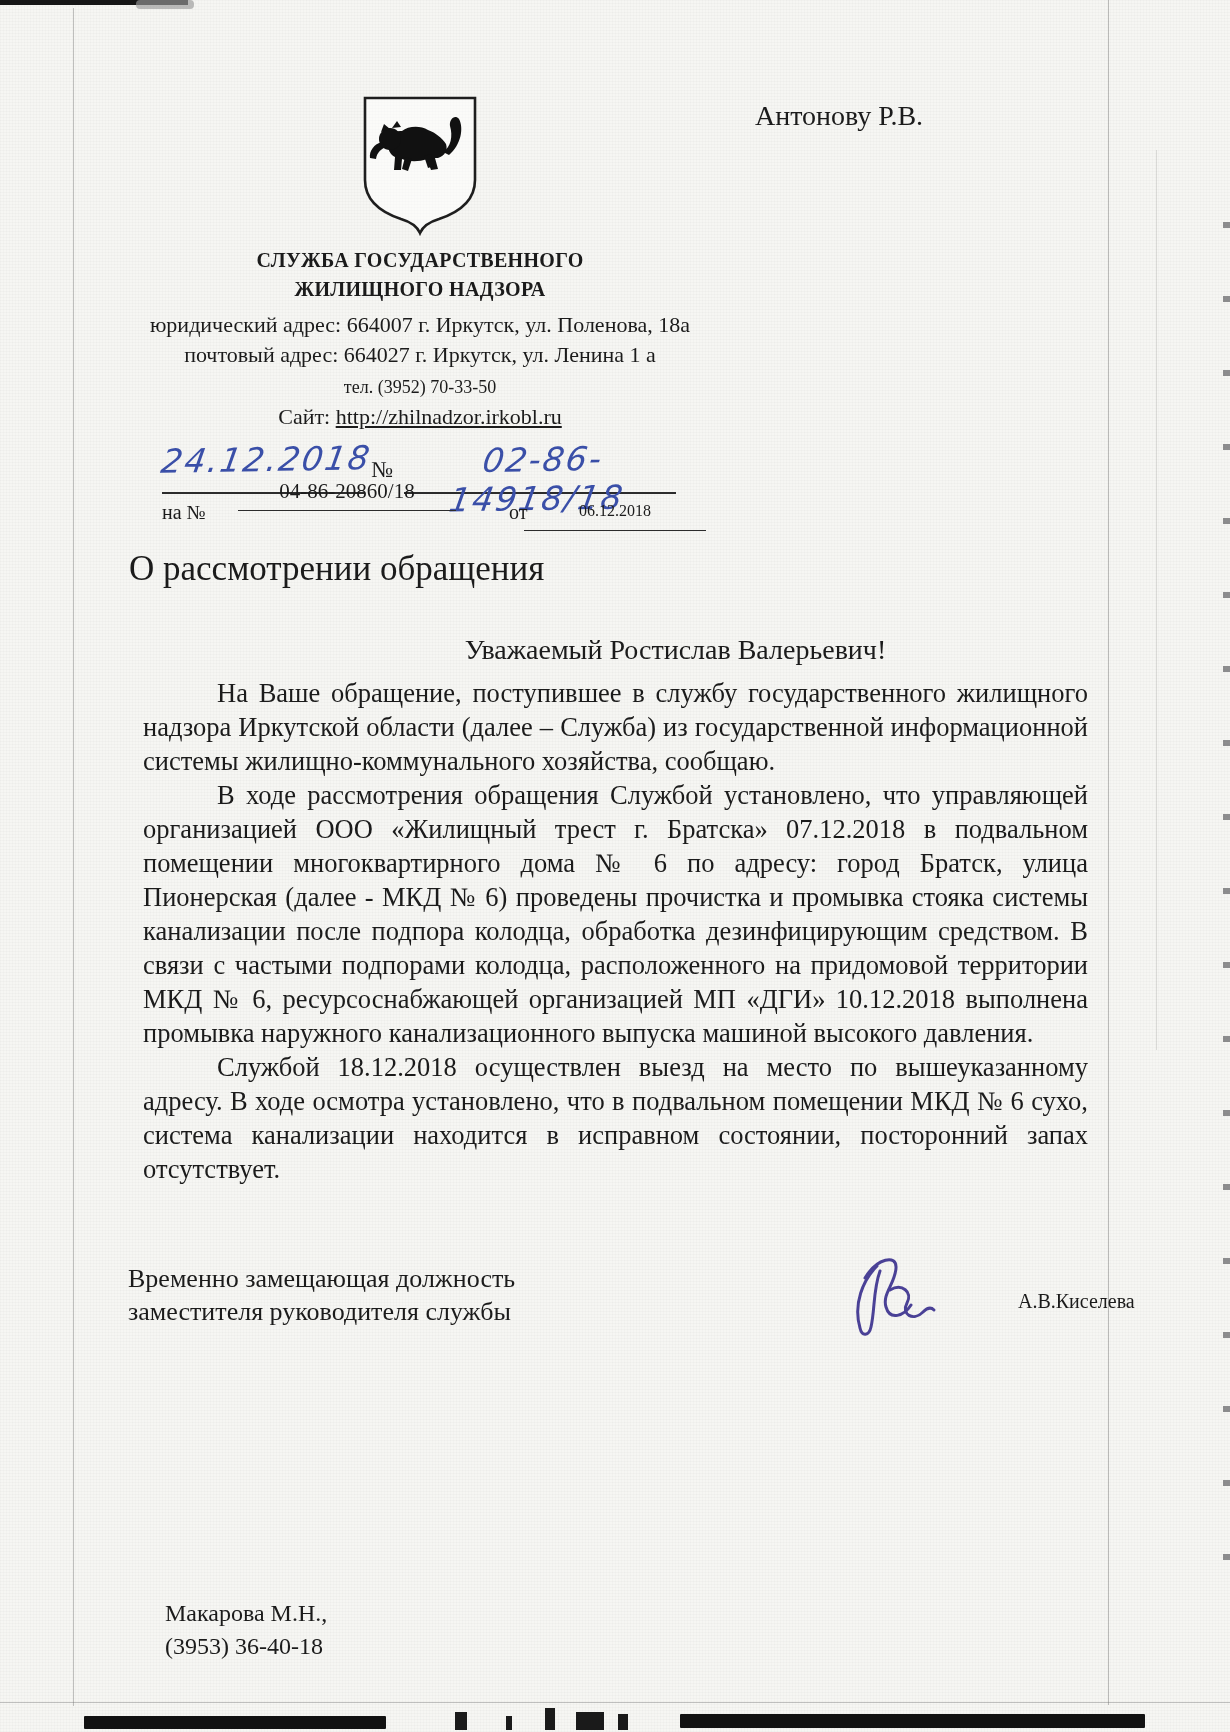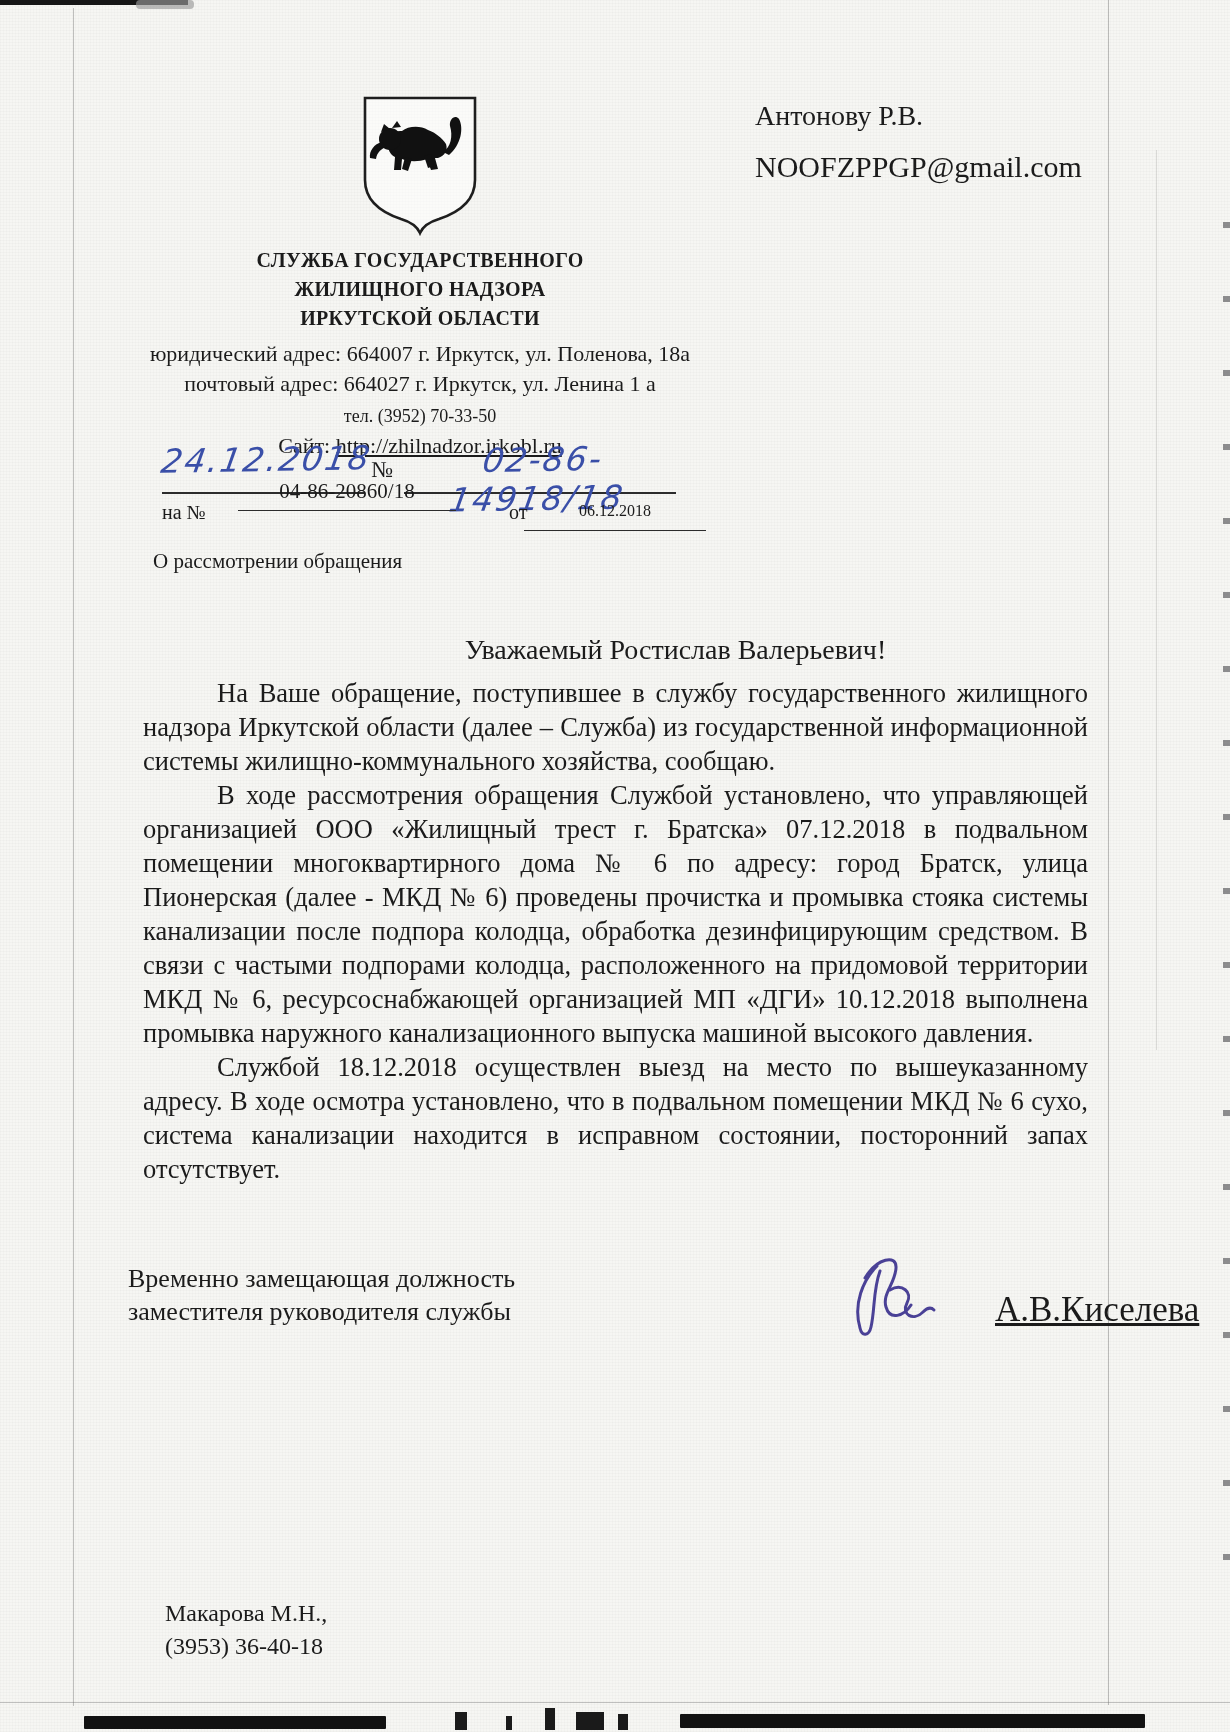--- a/index.html
+++ b/index.html
@@ -55,28 +55,28 @@
   .f-outdate{left:162px;top:444px;width:202px;height:48px;}
   .f-outdate .hand{font-size:33px;position:relative;top:-4px;}
   .no-sign{position:absolute;left:371px;top:457px;font-size:23px;}
   .f-outnum{left:404px;top:440px;width:272px;height:52px;}
   .f-outnum .hand{font-size:33px;position:relative;top:0px;}
   .lbl-na{position:absolute;left:162px;top:501px;font-size:20px;}
   .f-innum{left:238px;top:472px;width:218px;height:38px;border-bottom-width:1.5px;font-size:21px;line-height:38px;}
   .lbl-ot{position:absolute;left:497px;top:501px;font-size:20px;margin-left:12px;}
   .f-indate{left:524px;top:492px;width:182px;height:38px;border-bottom-width:1.5px;font-size:16px;line-height:38px;}
   
-  .subject{position:absolute;left:153px;top:549px;font-size:21px;}
+  .subject{position:absolute;left:129px;top:549px;font-size:35px;}
   .salutation{position:absolute;left:143px;top:614px;width:945px;text-align:center;text-indent:120px;font-size:28px;margin-top:20px;}
   .body-text{position:absolute;left:143px;top:676px;width:945px;font-size:26.5px;line-height:34px;text-align:justify;}
   .body-text p{margin:0;text-indent:74px;}
   
   .signoff-title{position:absolute;left:128px;top:1262px;font-size:26px;line-height:33px;}
   .signature{position:absolute;left:845px;top:1250px;width:110px;height:100px;}
-  .signer{position:absolute;left:995px;top:1290px;font-size:35px;text-decoration:underline;}
+  .signer{position:absolute;left:1018px;top:1290px;font-size:20px;}
   
   .executor{position:absolute;left:165px;top:1597px;font-size:24px;line-height:33px;}
 </style>
 </head>
 <body>
 
 <div class="page">
 
   <div class="topbar"></div>
   <div class="topblob"></div>
@@ -111,28 +111,26 @@
 
         <path d="M49,65 l-3,12 6,2 4,-12 z"></path>
 
         <path d="M68,64 l4,12 6,-2 -3,-12 z"></path>
       </g>
     </svg>
   </div>
 
   <div class="recipient">
     <div class="r-name">Антонову Р.В.</div>
-    <div class="r-email">NOOFZPPGP@gmail.com</div>
   </div>
 
   <div class="org">
     <div class="org-name">
       <div>СЛУЖБА ГОСУДАРСТВЕННОГО</div>
       <div>ЖИЛИЩНОГО НАДЗОРА</div>
-      <div>ИРКУТСКОЙ ОБЛАСТИ</div>
     </div>
     <div class="org-addr first">юридический адрес: 664007 г. Иркутск, ул. Поленова, 18а</div>
     <div class="org-addr">почтовый адрес: 664027 г. Иркутск, ул. Ленина 1 а</div>
     <div class="org-phone">тел. (3952) 70-33-50</div>
     <div class="org-site">
       <span>Сайт:</span>
       <span class="site-url">http://zhilnadzor.irkobl.ru</span>
     </div>
   </div>
 

